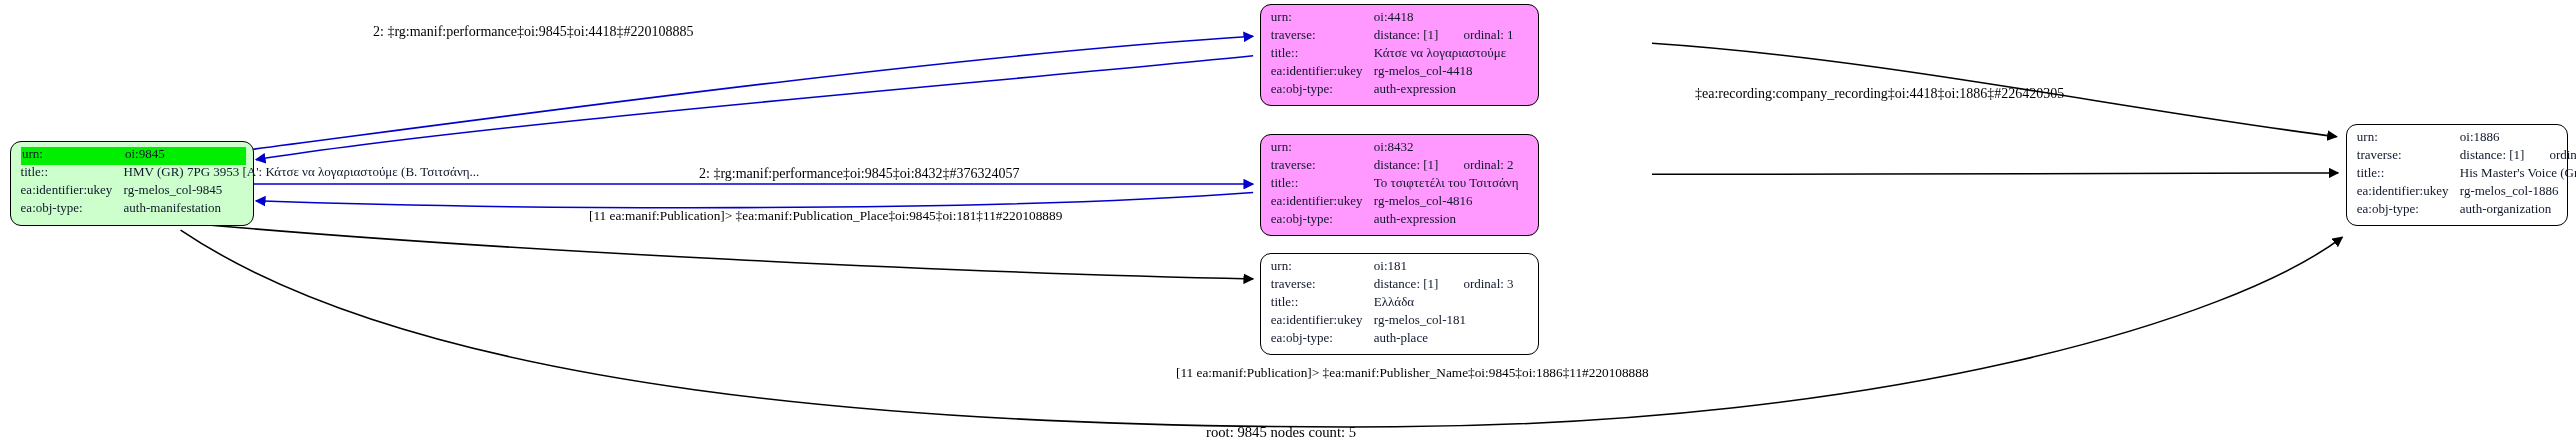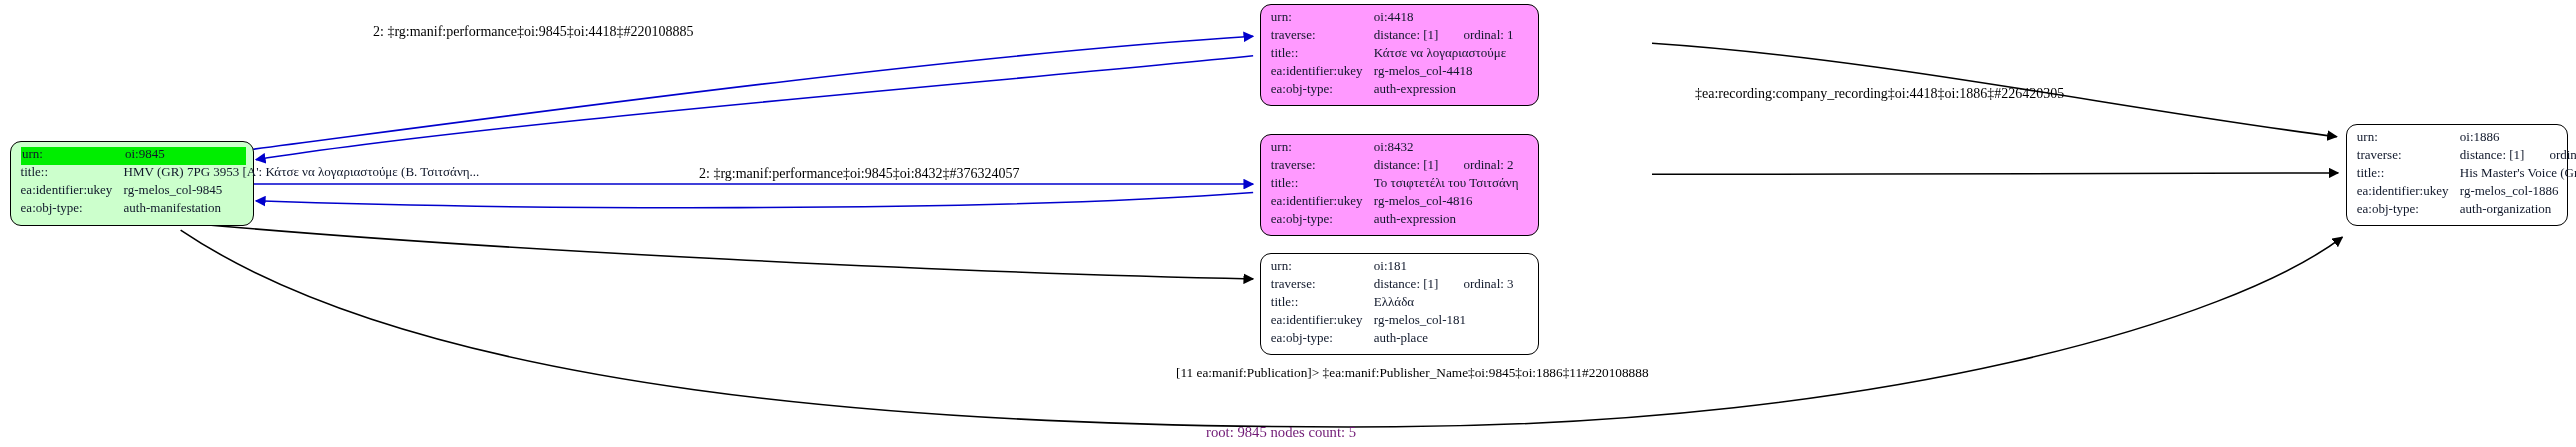--- a/index.html
+++ b/index.html
@@ -43,21 +43,21 @@
     font-size:14px;
     line-height:1;
     color:#000000;
     white-space:nowrap;
     background:transparent;
   }
   .elabel.small{ font-size:13.3px; }
   .caption{
     position:absolute;
     font-size:14.7px;
-    color:#701a75;
+    color:#000000;
     white-space:nowrap;
   }
 </style>
 </head>
 <body>
 
 <div id="canvas">
 
   <svg id="edges" viewBox="0 0 3692 641" xmlns="http://www.w3.org/2000/svg">
     <defs>
@@ -199,20 +199,21 @@
       <span class="v">auth-organization</span>
     </div>
   </div>
 
   <div class="elabel" style="left:373px; top:25px;text-align:right;">2: ‡rg:manif:performance‡oi:9845‡oi:4418‡#220108885</div>
 
 
   <div class="elabel" style="left:699px; top:167px;">2: ‡rg:manif:performance‡oi:9845‡oi:8432‡#376324057</div>
 
 
+  <div class="elabel small" style="left:589px; top:209px;">[11 ea:manif:Publication]&gt; ‡ea:manif:Publication_Place‡oi:9845‡oi:181‡11#220108889</div>
 
   <div class="elabel" style="left:1695px; top:87px;">‡ea:recording:company_recording‡oi:4418‡oi:1886‡#226420305</div>
 
 
   <div class="elabel small" style="left:1176px; top:366px;">[11 ea:manif:Publication]&gt; ‡ea:manif:Publisher_Name‡oi:9845‡oi:1886‡11#220108888</div>
 
   <div class="caption" style="left:1206px; top:424px;">root: 9845 nodes count: 5</div>
 
 </div>
 

